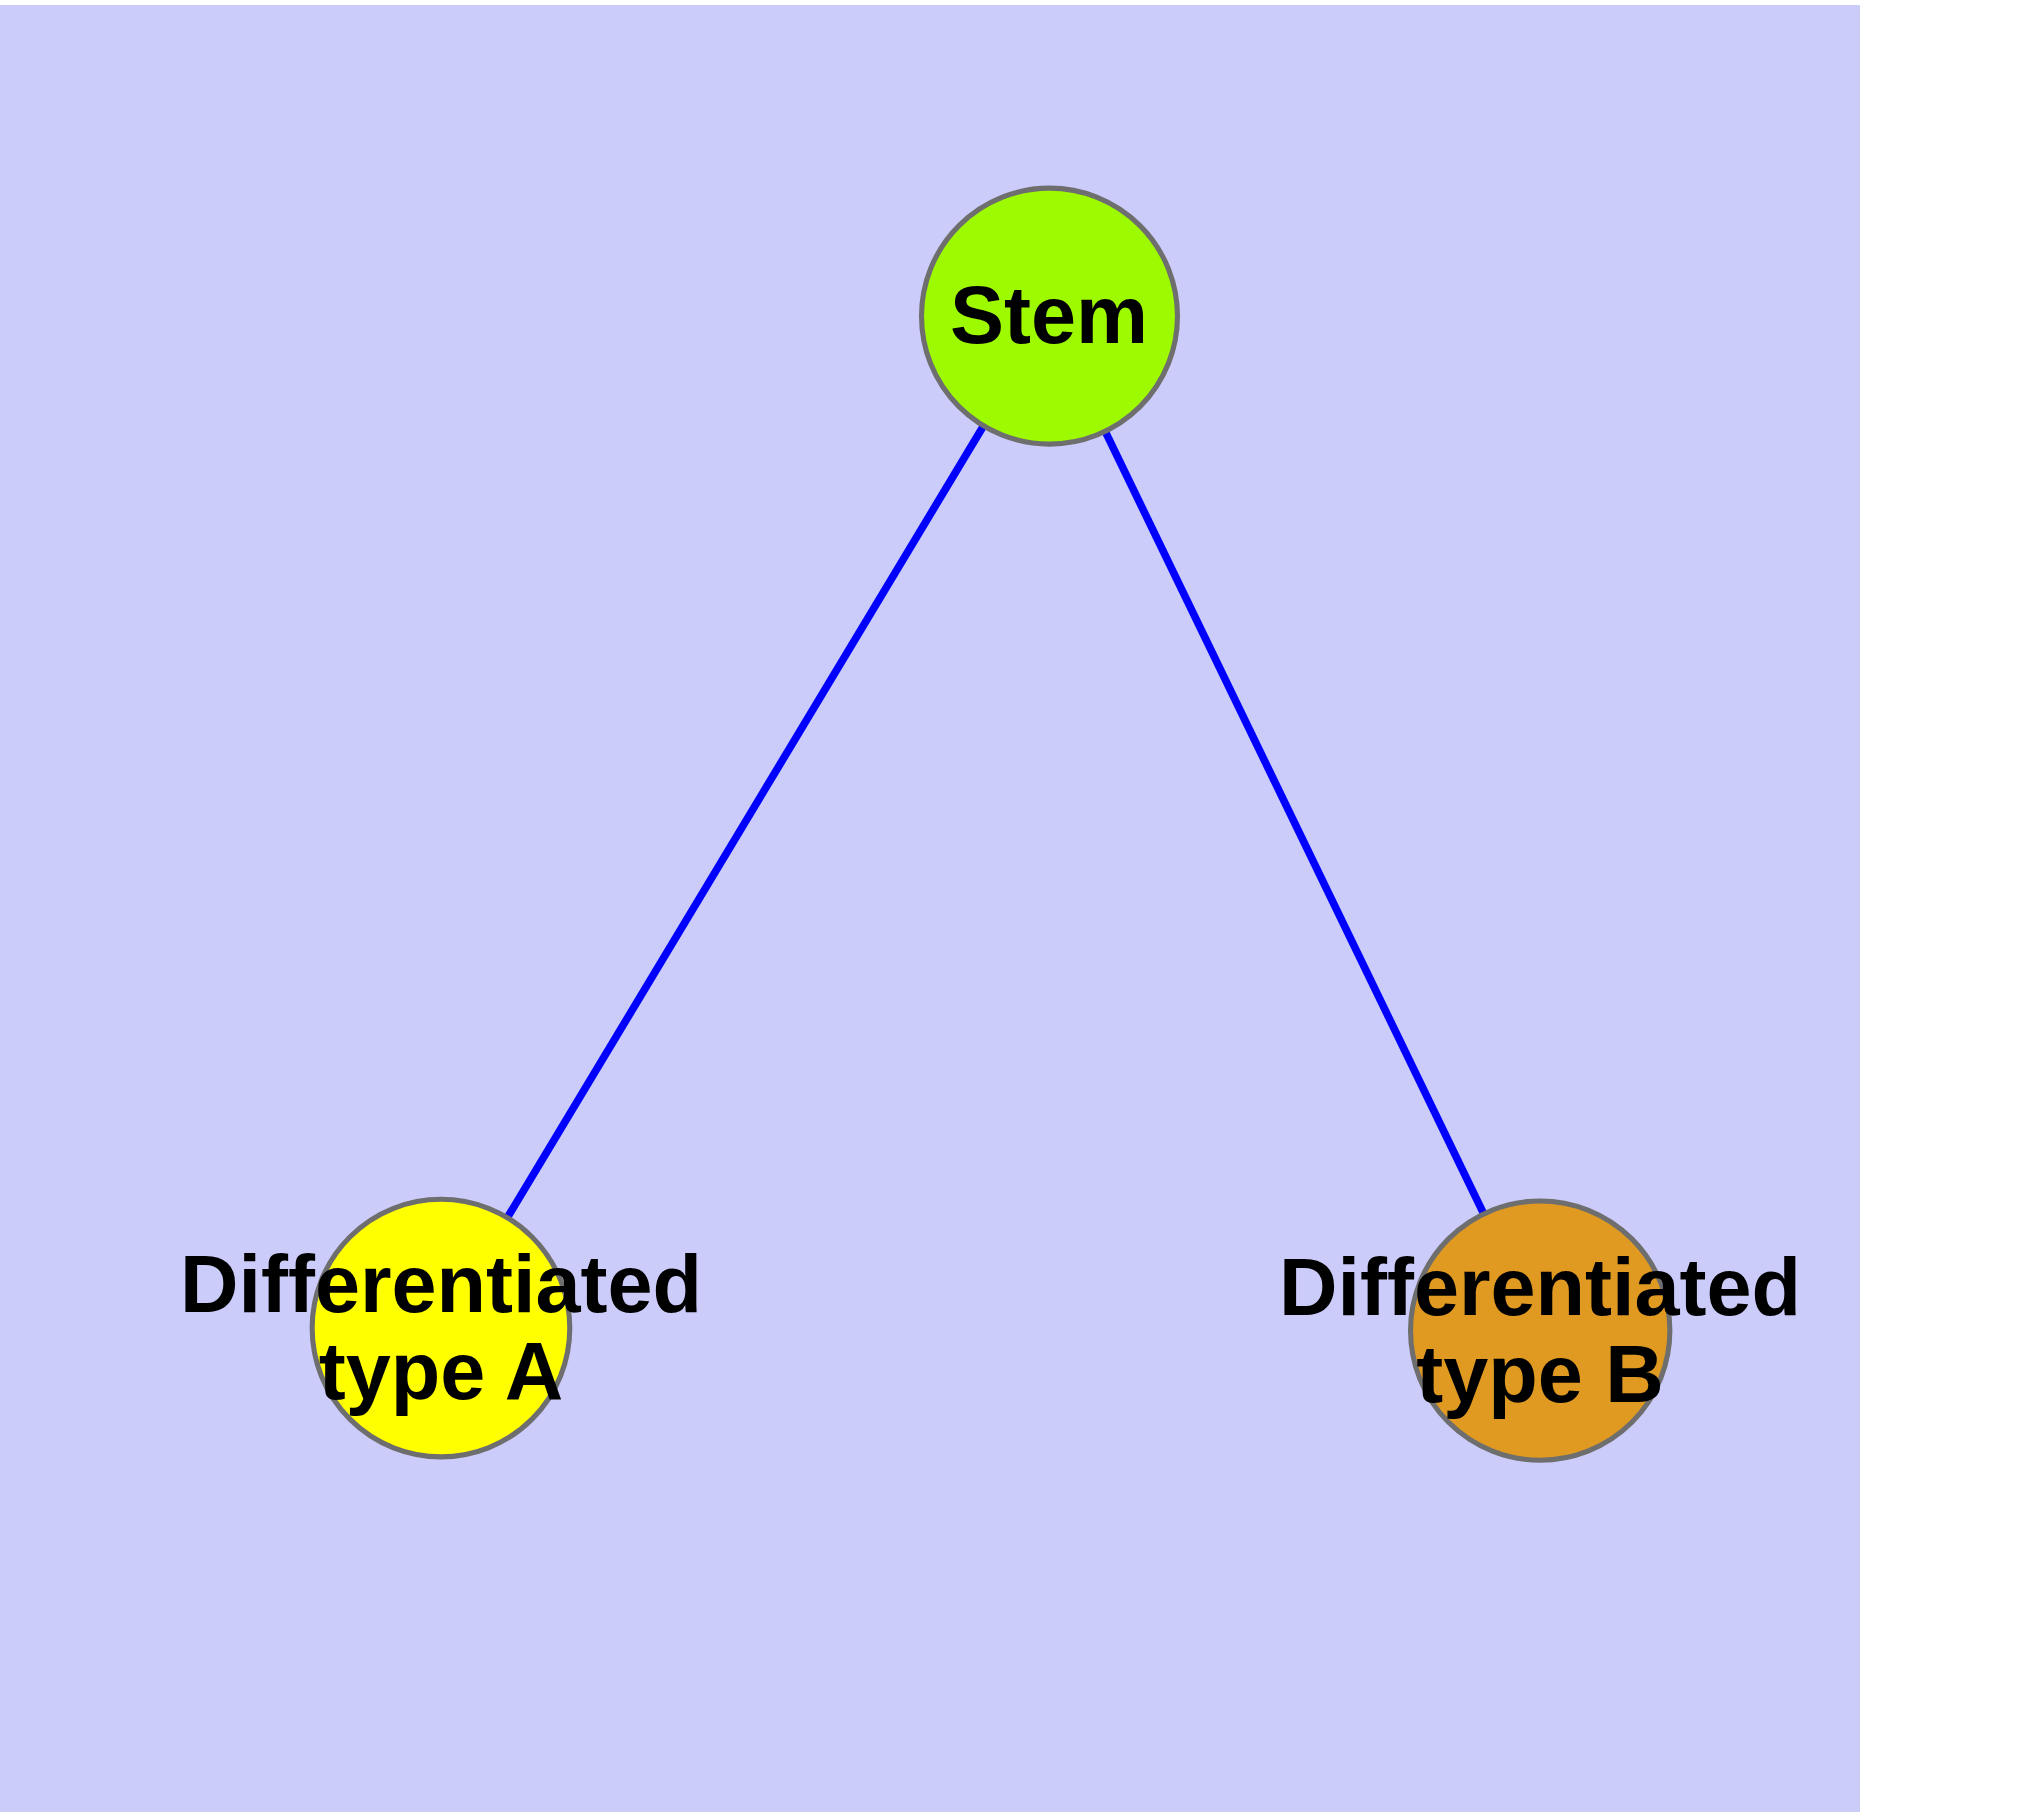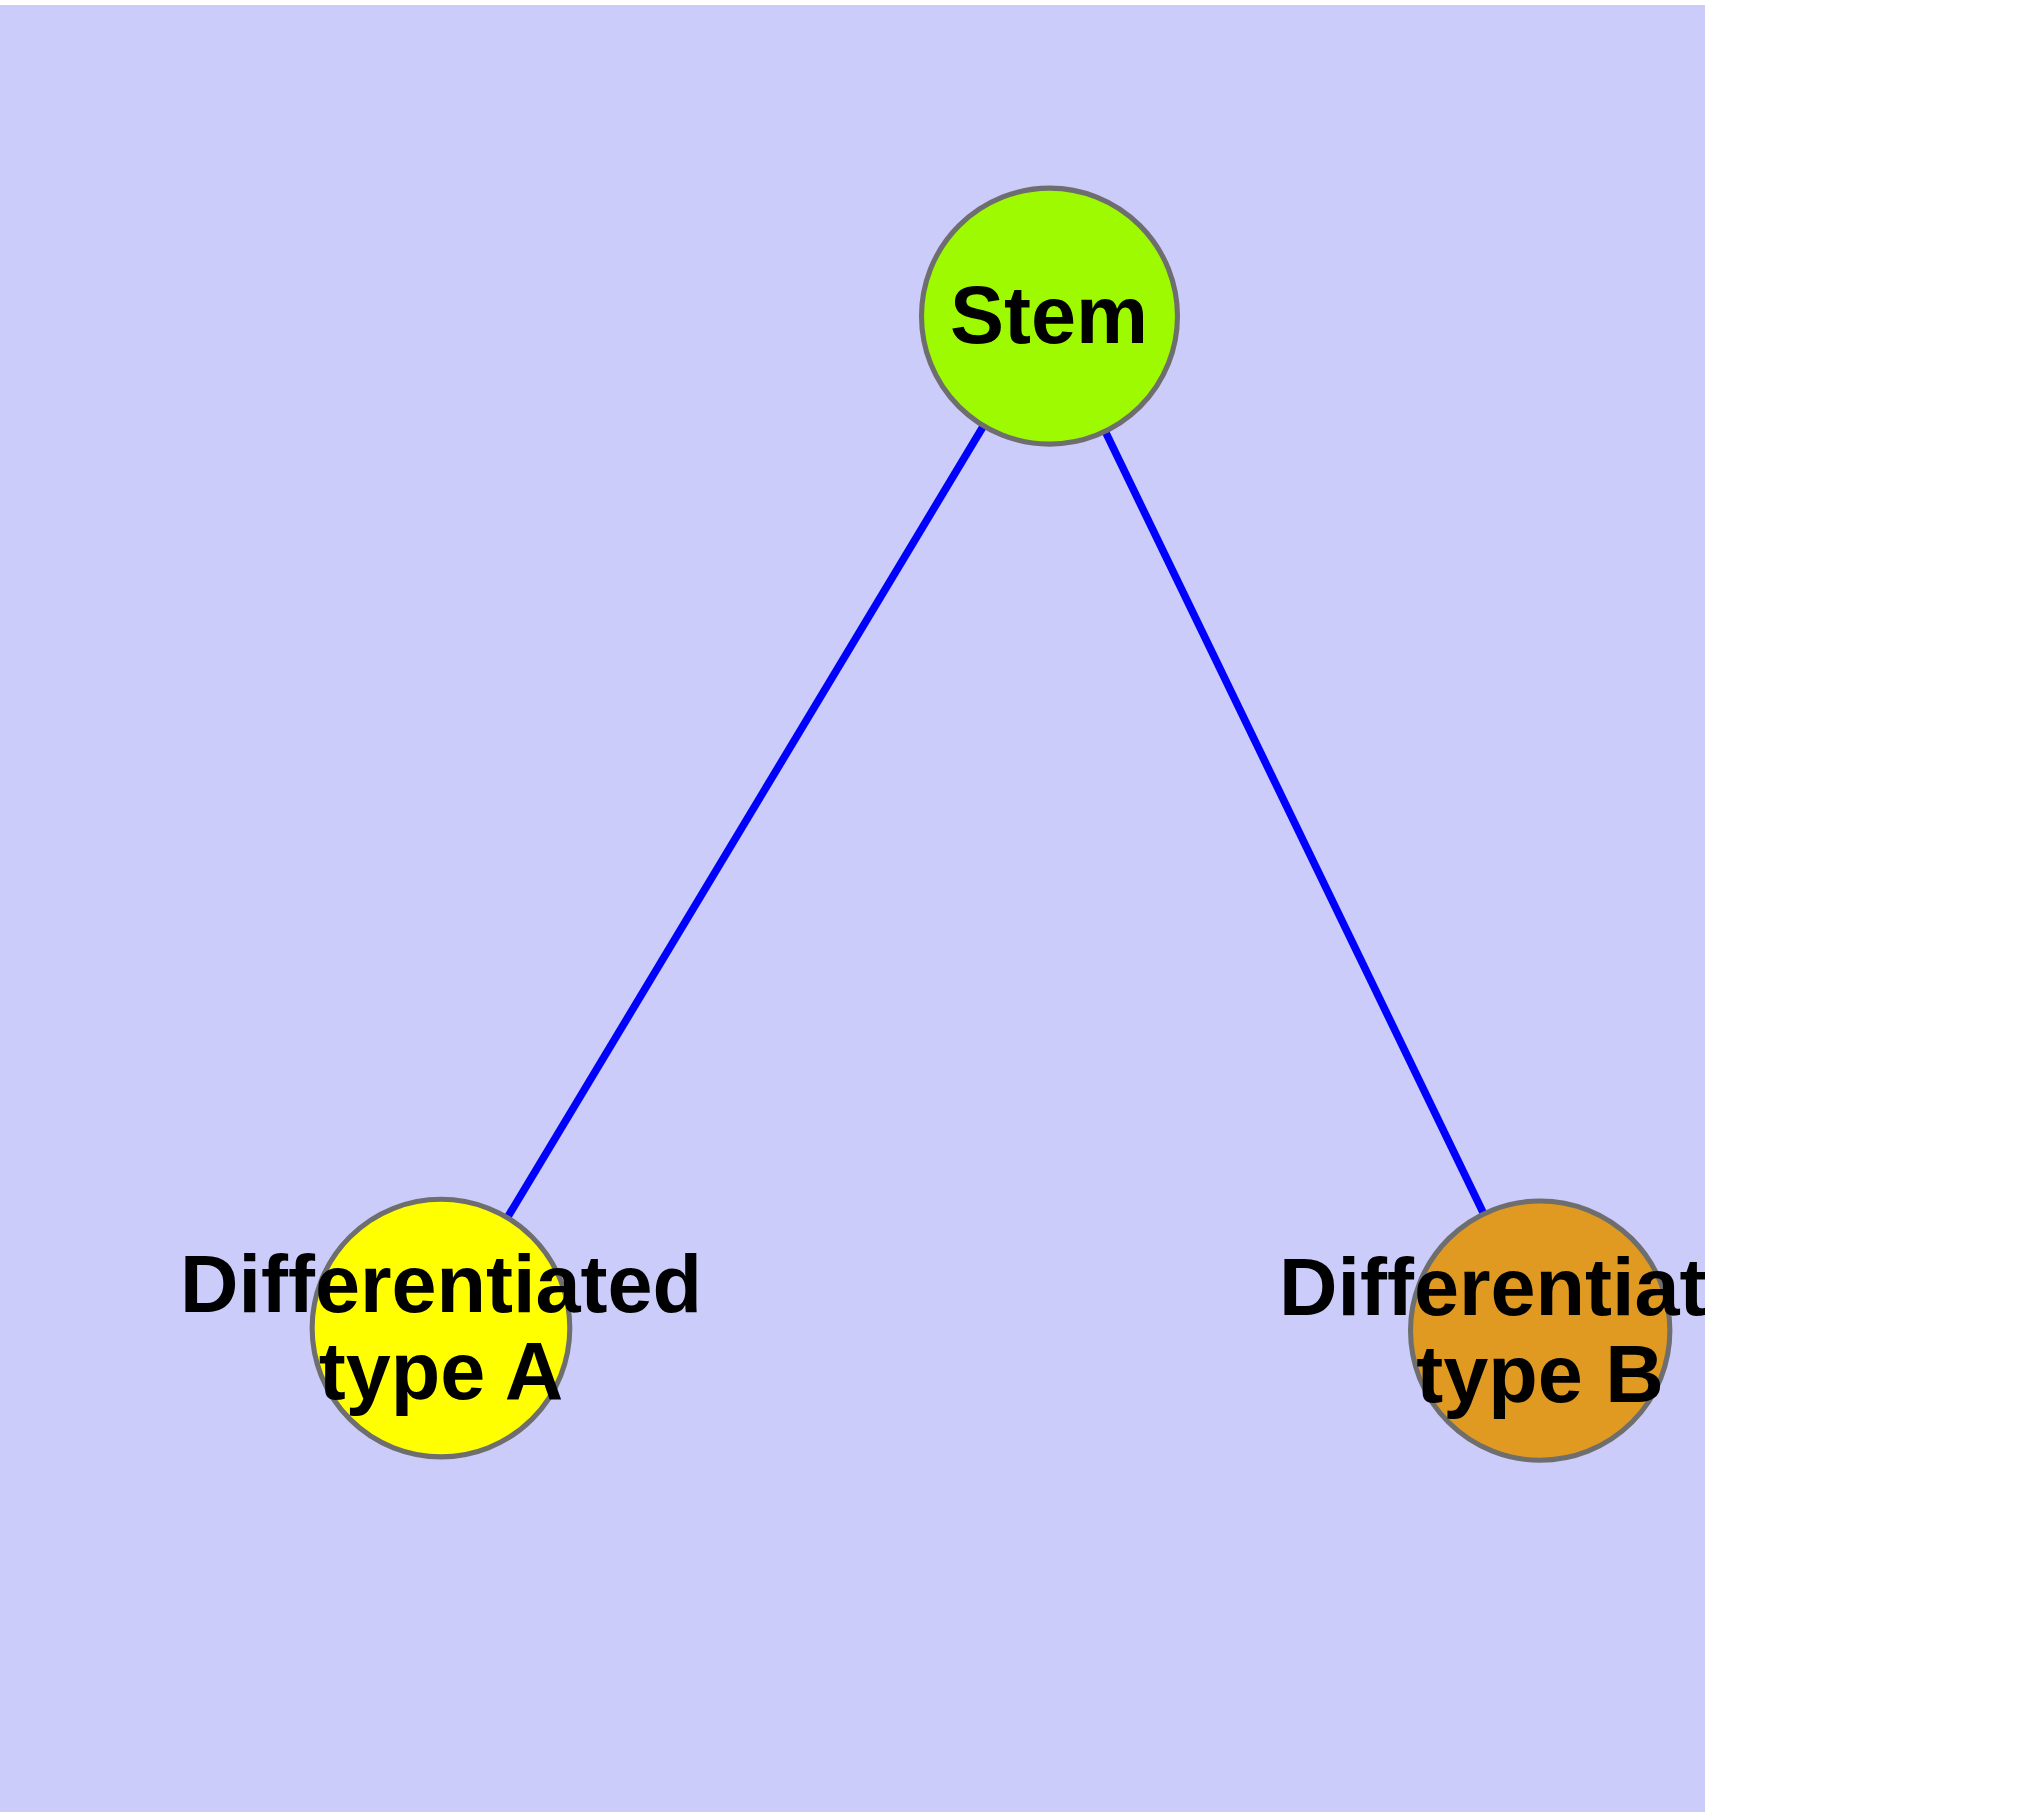--- a/index.html
+++ b/index.html
@@ -38,21 +38,21 @@
     color: #000000;
     text-align: center;
     white-space: pre;
     transform: translate(-50%, -50%);
     pointer-events: none;
   }
 </style>
 </head>
 <body>
 
-<div id="canvas" style="width: 1705px; height: 1812px; background: rgb(255, 255, 255);">
+<div id="canvas" style="width: 1860px; height: 1812px; background: rgb(255, 255, 255);">
 
   <div id="plot-bg" style="background: rgb(204, 204, 250); width: 2021px; height: 1807px;"></div>
 
   <svg id="graph-svg" viewBox="0 0 2384 2138" xmlns="http://www.w3.org/2000/svg">
 
     <g>
       <line id="edge-0" x1="1238" y1="373" x2="520" y2="1567" stroke="#0000ff" stroke-width="9" stroke-linecap="butt"></line>
       <line id="edge-1" x1="1238" y1="373" x2="1817" y2="1570" stroke="#0000ff" stroke-width="9" stroke-linecap="butt"></line>
     </g>
 

